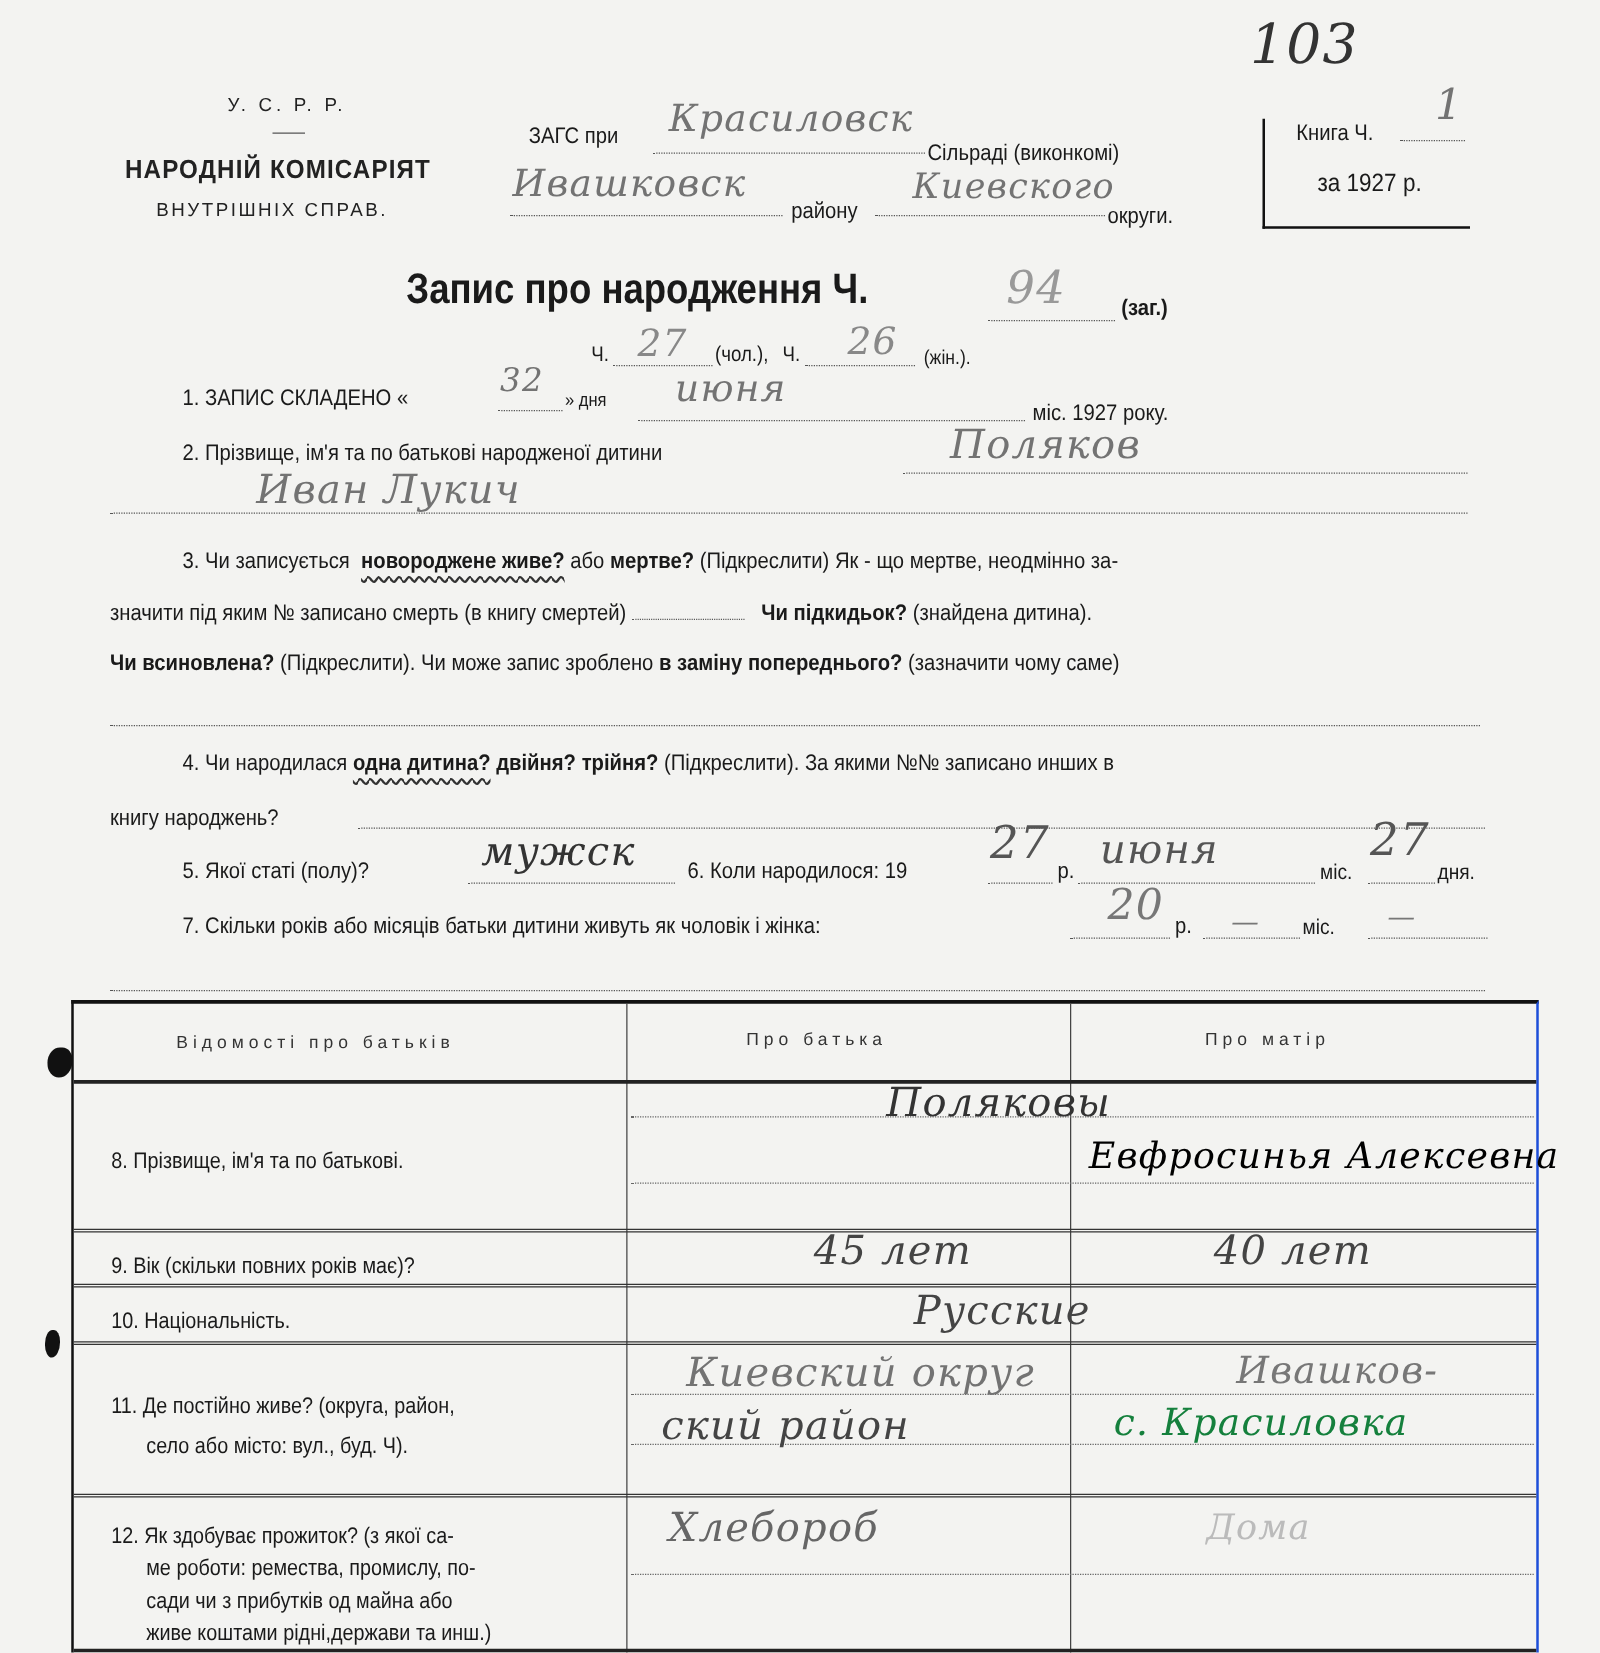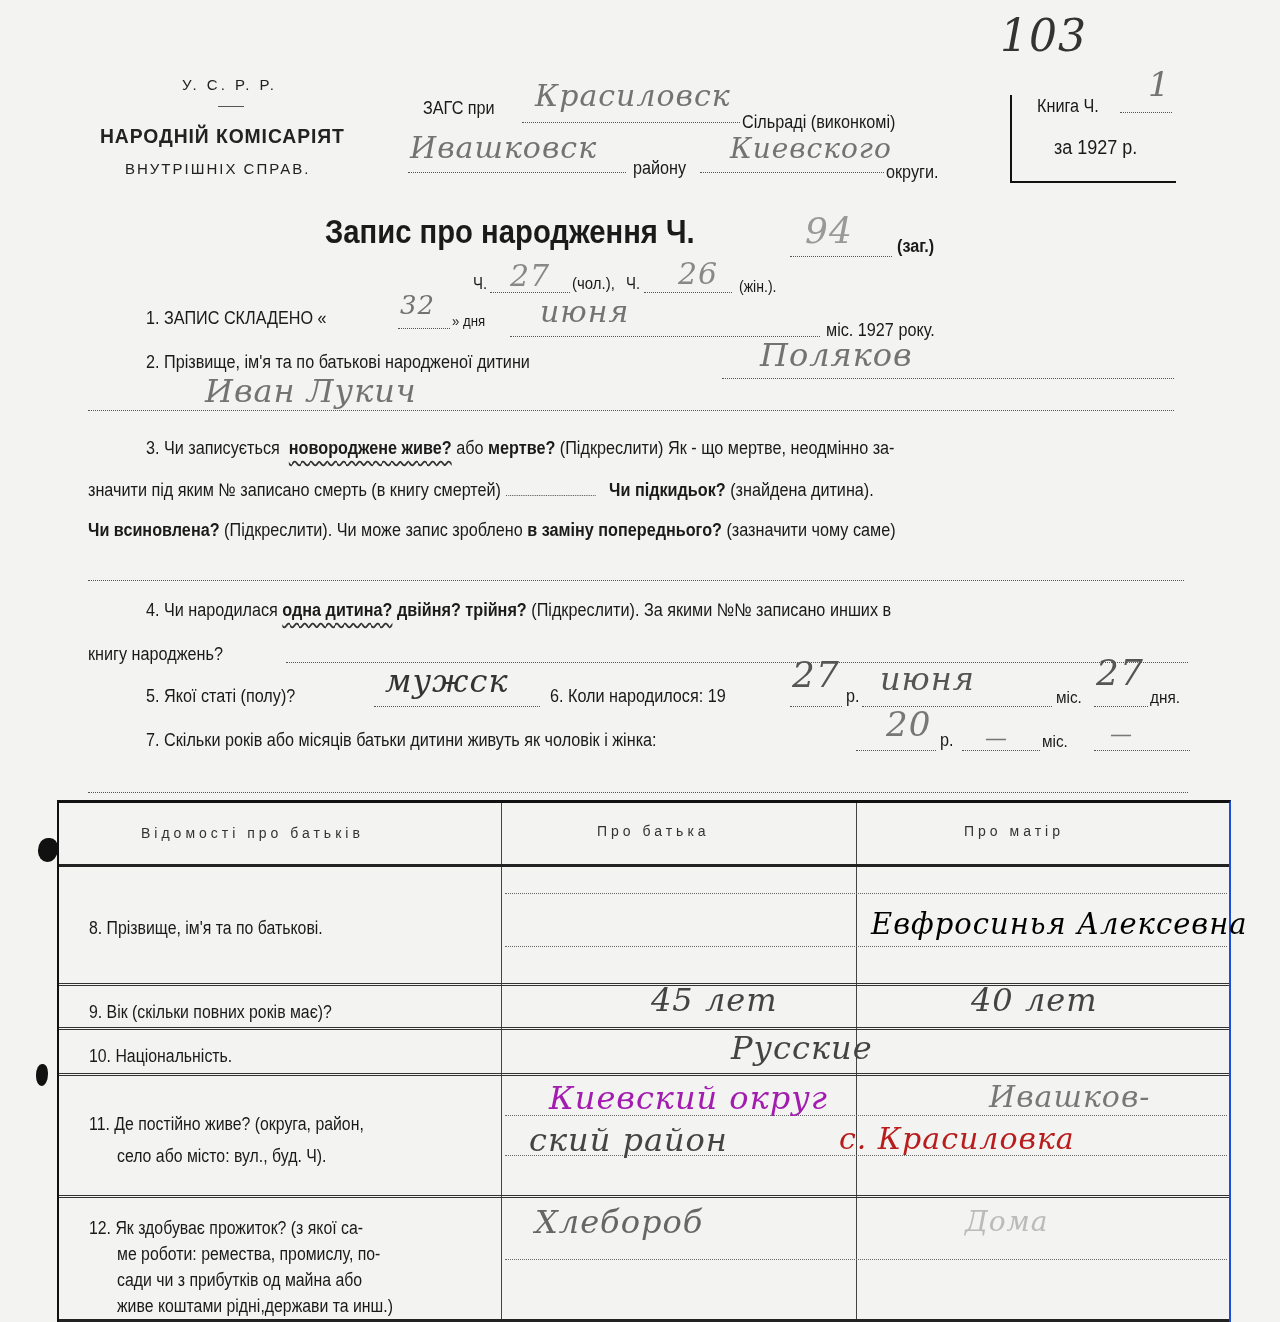--- a/index.html
+++ b/index.html
@@ -160,40 +160,41 @@
   <div class="vline" style="left:797px;"></div>
 
   <div class="abs th" style="left:82px; top:22px;">Відомості про батьків</div>
   <div class="abs th" style="left:538px; top:20px;">Про батька</div>
   <div class="abs th" style="left:905px; top:20px;">Про матір</div>
   <div class="hline" style="top:61px; border-top-width:3px;"></div>
 
   <div class="abs tlabel" style="left:30px; top:112px;">8. Прізвище, ім'я та по батькові.</div>
   <div class="cell-dots" style="left:446px; right:2px; top:90px;"></div>
   <div class="cell-dots" style="left:446px; right:2px; top:143px;"></div>
+  <div class="abs hand" style="left:650px; top:60px; font-size:32px; color:#333;">Поляковы</div>
   <div class="abs hand" style="left:812px; top:104px; font-size:29px; color:#000000;">Евфросинья Алексевна</div>
   <div class="hline dbl" style="top:180px;"></div>
 
   <div class="abs tlabel" style="left:30px; top:196px;">9. Вік (скільки повних років має)?</div>
   <div class="abs hand" style="left:592px; top:178px; font-size:32px; color:#444;">45 лет</div>
   <div class="abs hand" style="left:912px; top:178px; font-size:32px; color:#444;">40 лет</div>
   <div class="hline dbl" style="top:224px;"></div>
 
   <div class="abs tlabel" style="left:30px; top:240px;">10. Національність.</div>
   <div class="abs hand" style="left:672px; top:226px; font-size:32px; color:#444;">Русские</div>
   <div class="hline dbl" style="top:270px;"></div>
 
   <div class="abs tlabel" style="left:30px; top:308px;">11. Де постійно живе? (округа, район,</div>
   <div class="abs tlabel" style="left:58px; top:340px;">село або місто: вул., буд. Ч).</div>
   <div class="cell-dots" style="left:446px; right:2px; top:312px;"></div>
   <div class="cell-dots" style="left:446px; right:2px; top:352px;"></div>
-  <div class="abs hand" style="left:490px; top:276px; font-size:32px; color:#a21caf;">Киевский округ</div>
+  <div class="abs hand" style="left:490px; top:276px; font-size:32px; color:#737373;">Киевский округ</div>
   <div class="abs hand" style="left:930px; top:276px; font-size:30px; color:#777;">Ивашков-</div>
   <div class="abs hand" style="left:470px; top:318px; font-size:32px; color:#444;">ский район</div>
-  <div class="abs hand" style="left:780px; top:318px; font-size:30px; color:#b91c1c;">с. Красиловка</div>
+  <div class="abs hand" style="left:832px; top:318px; font-size:30px; color:#15803d;">с. Красиловка</div>
   <div class="hline dbl" style="top:392px;"></div>
 
   <div class="abs tlabel" style="left:30px; top:412px;">12. Як здобуває прожиток? (з якої са-</div>
   <div class="abs tlabel" style="left:58px; top:438px;">ме роботи: ремества, промислу, по-</div>
   <div class="abs tlabel" style="left:58px; top:464px;">сади чи з прибутків од майна або</div>
   <div class="abs tlabel" style="left:58px; top:490px;">живе коштами рідні,держави та инш.)</div>
   <div class="cell-dots" style="left:446px; right:2px; top:456px;"></div>
   <div class="abs hand" style="left:476px; top:400px; font-size:32px; color:#666;">Хлебороб</div>
   <div class="abs hand" style="left:906px; top:402px; font-size:28px; color:#bbb;">Дома</div>
   <div class="hline" style="top:516px; border-top-width:3px;"></div>

